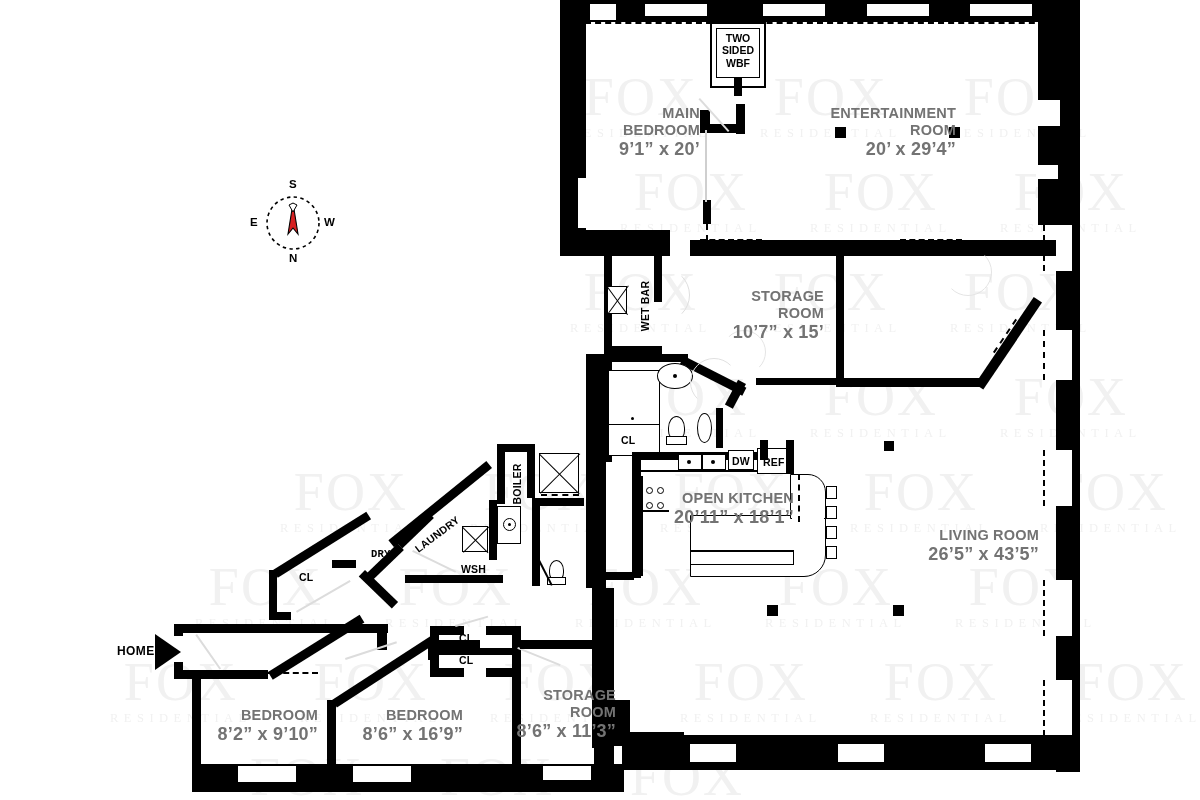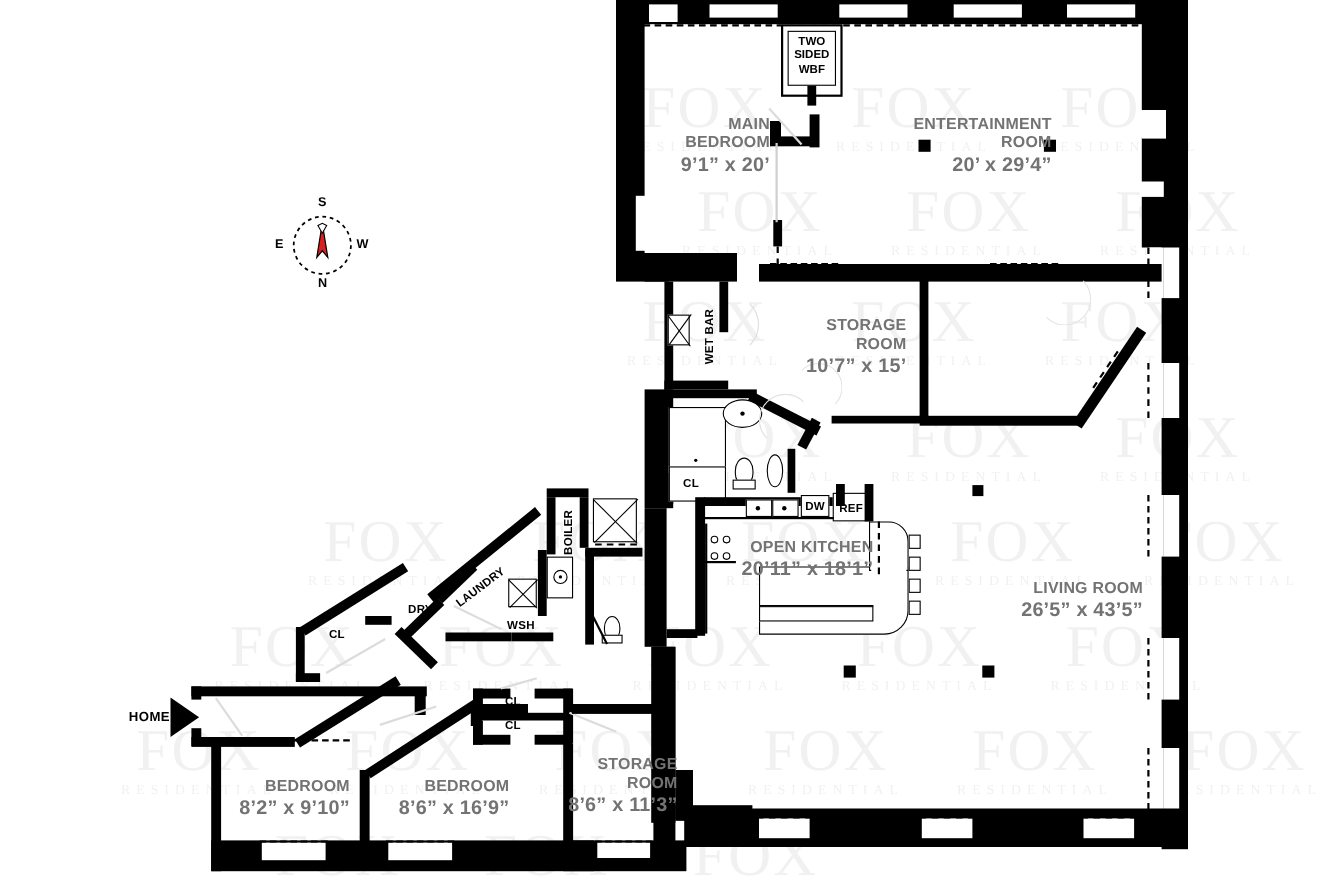--- a/index.html
+++ b/index.html
@@ -328,21 +328,21 @@
   <div class="tiny vert" style="left:493px;top:478px;width:48px;">BOILER</div>
 
   <div class="diag" style="left:497px;top:450px;width:0px;height:0px;"></div>
   <div class="diag" style="left:492px;top:468px;width:126px;height:9px;transform:rotate(141deg);"></div>
   <div class="diag" style="left:396px;top:542px;width:44px;height:9px;transform:rotate(-44deg);"></div>
   <div class="diag" style="left:366px;top:574px;width:44px;height:9px;transform:rotate(-44deg);"></div>
   <div class="diag" style="left:365px;top:570px;width:46px;height:9px;transform:rotate(44deg);"></div>
   <div class="w" style="left:405px;top:575px;width:60px;height:8px;"></div>
   <div class="w" style="left:465px;top:575px;width:38px;height:8px;"></div>
   <div class="tiny rot45" style="left:407px;top:528px;width:60px;">LAUNDRY</div>
-  <div class="tiny" style="left:371px;top:548px;">DRY</div>
+  <div class="tiny" style="left:371px;top:548px;font-family:Liberation Mono, monospace;">DRY</div>
   <div class="tiny" style="left:461px;top:563px;">WSH</div>
   <div class="bxthin" style="left:462px;top:526px;width:26px;height:26px;"></div>
   <div class="diag" style="left:463px;top:527px;width:36px;height:1.4px;transform:rotate(45deg);"></div>
   <div class="diag" style="left:463px;top:552px;width:36px;height:1.4px;transform:rotate(-45deg);"></div>
 
   <div class="diag" style="left:273px;top:570px;width:110px;height:9px;transform:rotate(-32deg);"></div>
   <div class="w" style="left:269px;top:570px;width:8px;height:50px;"></div>
   <div class="w" style="left:269px;top:612px;width:22px;height:8px;"></div>
   <div class="w" style="left:332px;top:560px;width:24px;height:8px;"></div>
   <div class="tiny" style="left:299px;top:571px;">CL</div>

